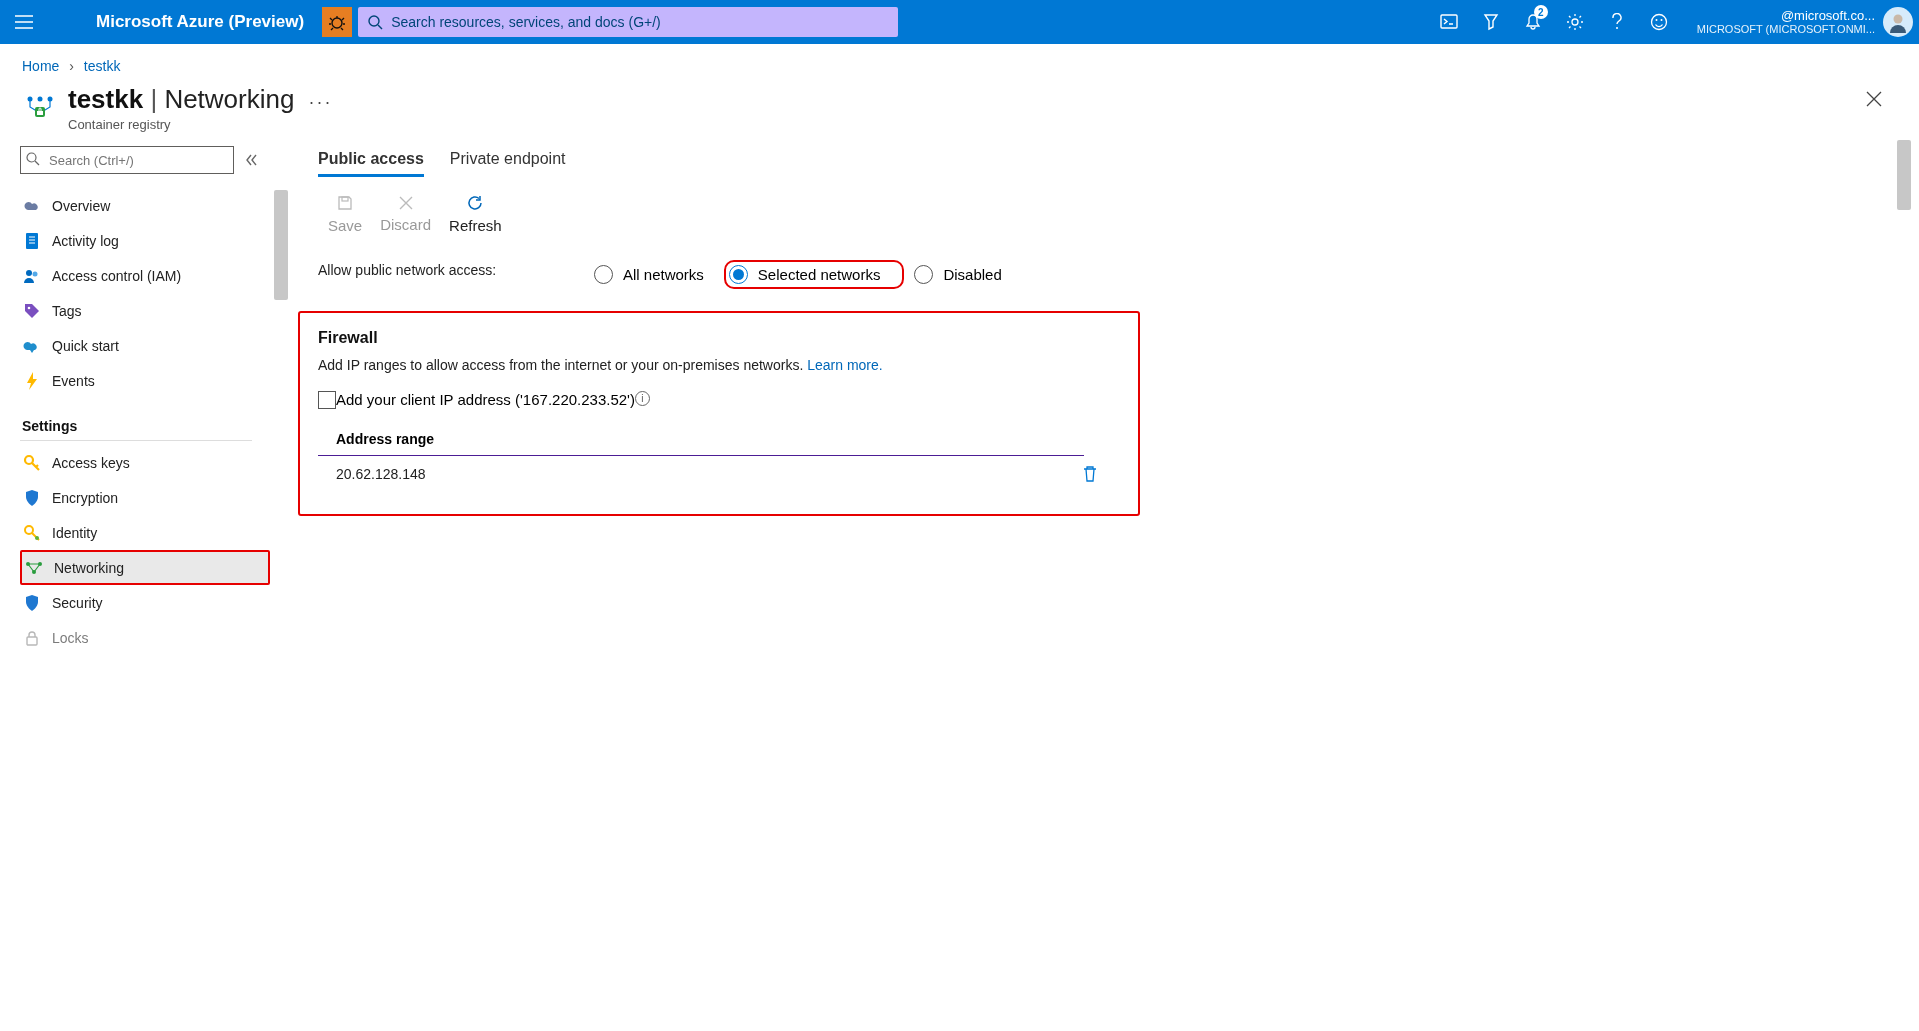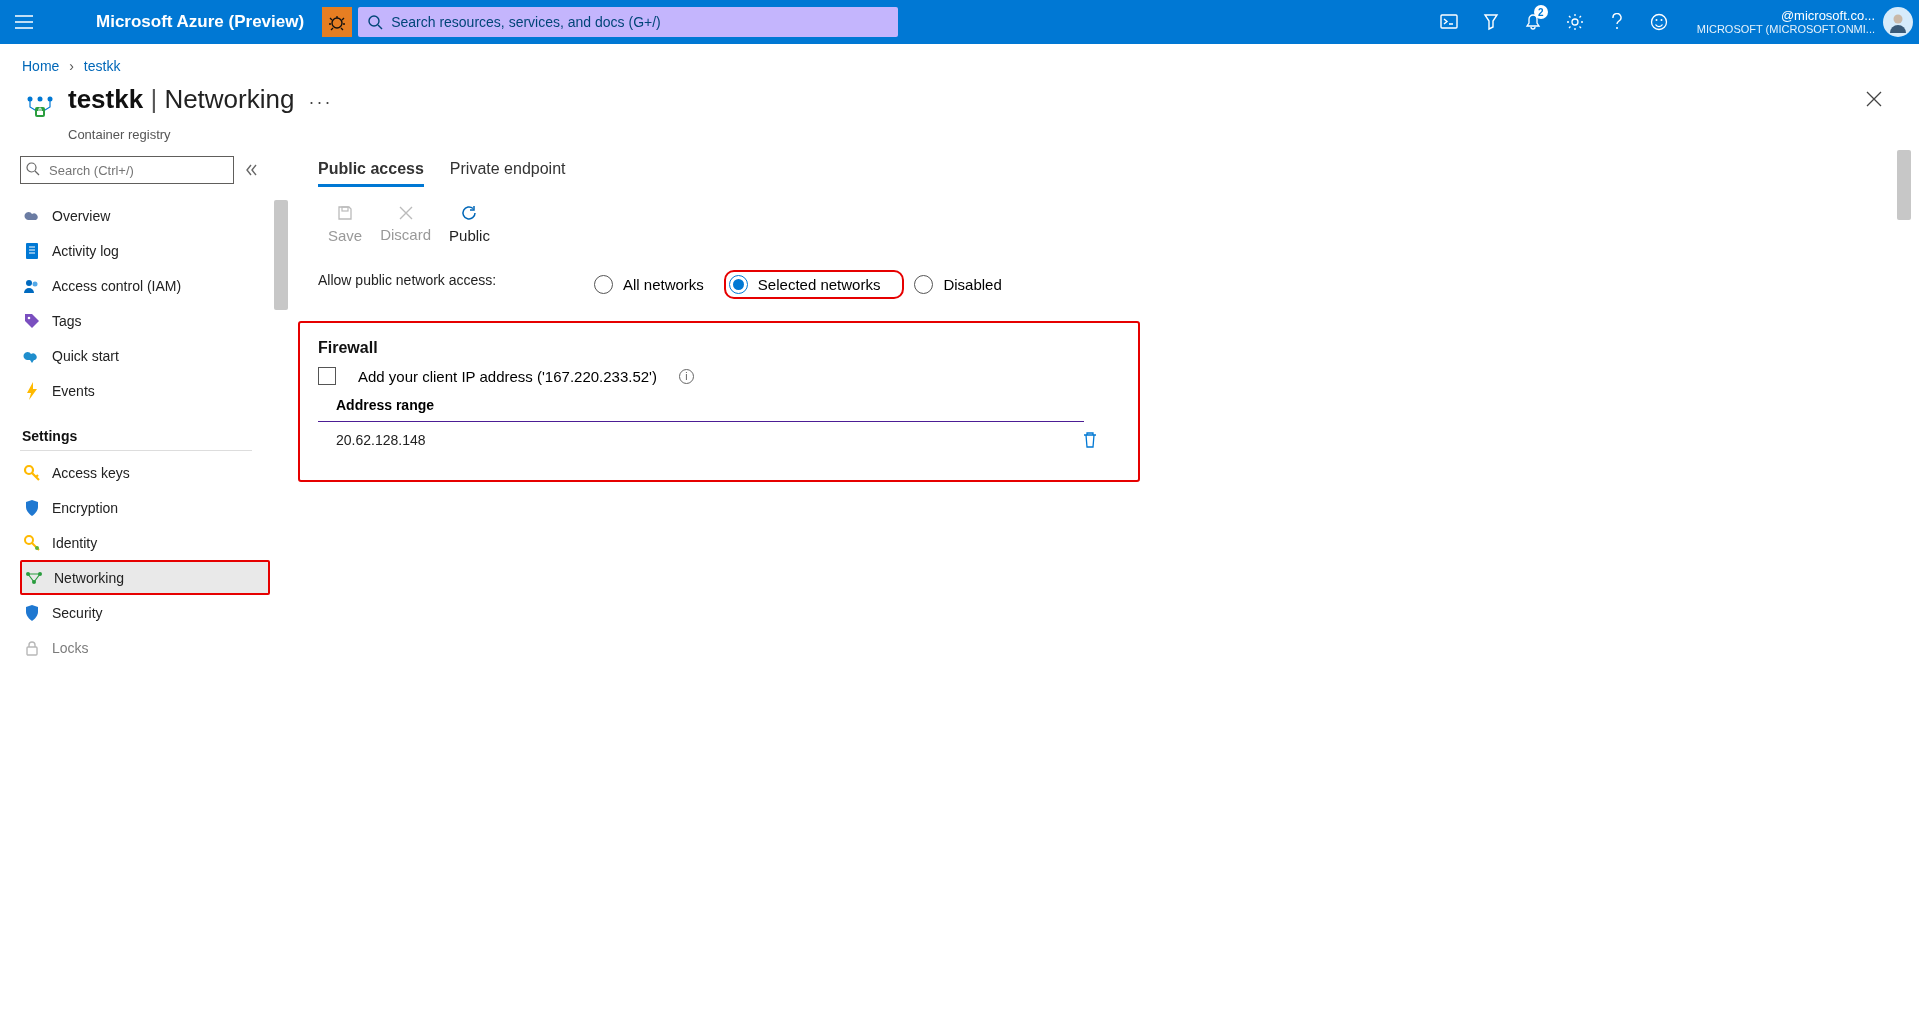--- a/index.html
+++ b/index.html
@@ -28,21 +28,21 @@
 .breadcrumb a { color:#0067b8; text-decoration:none; cursor:pointer; }
 .breadcrumb .sep { color:#555; margin:0 6px; }
 
 
 .title-row { display:flex; align-items:flex-start; padding: 4px 22px 8px; }
 .title-row .res-icon { width:36px; height:36px; margin-right:10px; margin-top:4px; display:flex; align-items:center; justify-content:center;}
 .title-row .titles { }
 .title-row h1 { font-size:26px; font-weight:600; color:#111; }
 .title-row h1 .pipe { font-weight:300; color:#555; }
 .title-row h1 .page { font-weight:400; color:#222; }
-.title-row .sub { font-size:13px; color:#555; margin-top:12px; }
+.title-row .sub { font-size:13px; color:#555; margin-top:2px; }
 .title-row .more { margin-left:14px; font-size:18px; color:#444; cursor:pointer; padding-top:8px; letter-spacing:2px;}
 .title-row .close { margin-left:auto; margin-right:14px; cursor:pointer; padding-top:6px; }
 
 
 .body { display:flex; height: calc(1031px - 44px - 100px); }
 .sidebar { width:270px; padding: 6px 0 0 20px; position:relative; }
 .sidebar .sb-search { display:flex; align-items:center; gap:8px; width:238px; margin-bottom:14px;}
 .sidebar .sb-search input { flex:1; height:28px; border:1px solid #605e5c; padding:0 8px 0 28px; font-size:13px; color:#555; background:#fff;}
 .sidebar .sb-search .wrap { position:relative; flex:1; }
 .sidebar .sb-search .wrap svg { position:absolute; left:6px; top:6px; }
@@ -73,21 +73,21 @@
 .radio { display:flex; align-items:center; gap:10px; font-size:15px; cursor:pointer; padding:2px 12px 2px 2px;}
 .radio .rcircle { width:19px; height:19px; border:1.5px solid #555; border-radius:50%; display:flex; align-items:center; justify-content:center; background:#fff;}
 .radio.checked .rcircle { border-color:#0078d4; }
 .radio.checked .rcircle .dot { width:11px; height:11px; background:#0078d4; border-radius:50%; }
 .radio.hl-red { border:2.5px solid #e60000; border-radius:10px; padding:3px 22px 3px 3px;}
 
 .firewall-box { border:2.5px solid #e60000; border-radius:3px; padding:16px 18px 22px; width:842px; margin-left:-20px;}
 .firewall-box h3 { font-size:16px; font-weight:600; margin-bottom:10px; color:#111;}
 .firewall-box .desc { font-size:14px; color:#222; margin-bottom:18px; }
 .firewall-box .desc a { color:#0067b8; text-decoration:none; cursor:pointer;}
-.firewall-box .client-ip-row { display:flex; align-items:center; gap:22px; font-size:15px; margin-bottom:6px; }
+.firewall-box .client-ip-row { display:flex; align-items:flex-start; gap:0; font-size:15px; margin-bottom:16px; }
 .firewall-box .client-ip-row .chk { width:18px; height:18px; border:1.5px solid #555; background:#fff; cursor:pointer; }
 .firewall-box .client-ip-row .info { width:15px; height:15px; border:1.2px solid #666; border-radius:50%; display:flex; align-items:center; justify-content:center; font-size:10px; color:#555; cursor:pointer;}
 .firewall-box .addr-header { font-size:14px; font-weight:600; padding:6px 0 8px 18px; border-bottom:1px solid #4c1d95; margin-bottom:0; width:766px;}
 .firewall-box .addr-row { display:flex; align-items:center; height:36px; width:790px; padding-left:18px; font-size:14px; color:#222; border-bottom:none;}
 .firewall-box .addr-row .del { margin-left:auto; margin-right:10px; cursor:pointer; color:#0078d4; }
 .firewall-box .addr-input { width:764px; height:30px; margin-left:8px; border:1px solid #767676; padding:0 8px; font-size:14px; color:#666; background:#fff;}
 
 
 svg { display:block; }
 </style>
@@ -356,21 +356,21 @@
         <svg width="14" height="14">
             <path d="M1 1l12 12M13 1L1 13" stroke="#bbb" stroke-width="1.4"></path>
           </svg>
         <span>Discard</span>
       </div>
       <div class="tb-btn" style="color:#0067b8">
         <svg width="16" height="16">
             <path d="M14 8a6 6 0 1 1-2-4.5" fill="none" stroke="#0067b8" stroke-width="1.5"></path>
             <path d="M13 1v4h-4" fill="none" stroke="#0067b8" stroke-width="1.5"></path>
           </svg>
-        <span style="color:#222">Public</span>
+        <span style="color:#222">Refresh</span>
       </div>
     </div>
 
     <div class="field-row">
       <div class="flabel">Allow public network access:</div>
       <div class="radios">
         <label class="radio">
           <span class="rcircle">
               <span class="dot"></span>
             </span>
@@ -386,20 +386,23 @@
           <span class="rcircle">
               <span class="dot"></span>
             </span>
           <span>Disabled</span>
         </label>
       </div>
     </div>
 
     <div class="firewall-box">
       <h3>Firewall</h3>
+      <p class="desc">
+        <span>Add IP ranges to allow access from the internet or your on-premises networks. </span><a>Learn more.</a>
+      </p>
       <div class="client-ip-row">
         <div class="chk"></div>
         <span>Add your client IP address ('167.220.233.52')</span>
         <div class="info">
           <span>i</span>
         </div>
       </div>
       <div class="addr-header">Address range</div>
       <div class="addr-row">
         <span>20.62.128.148</span>

